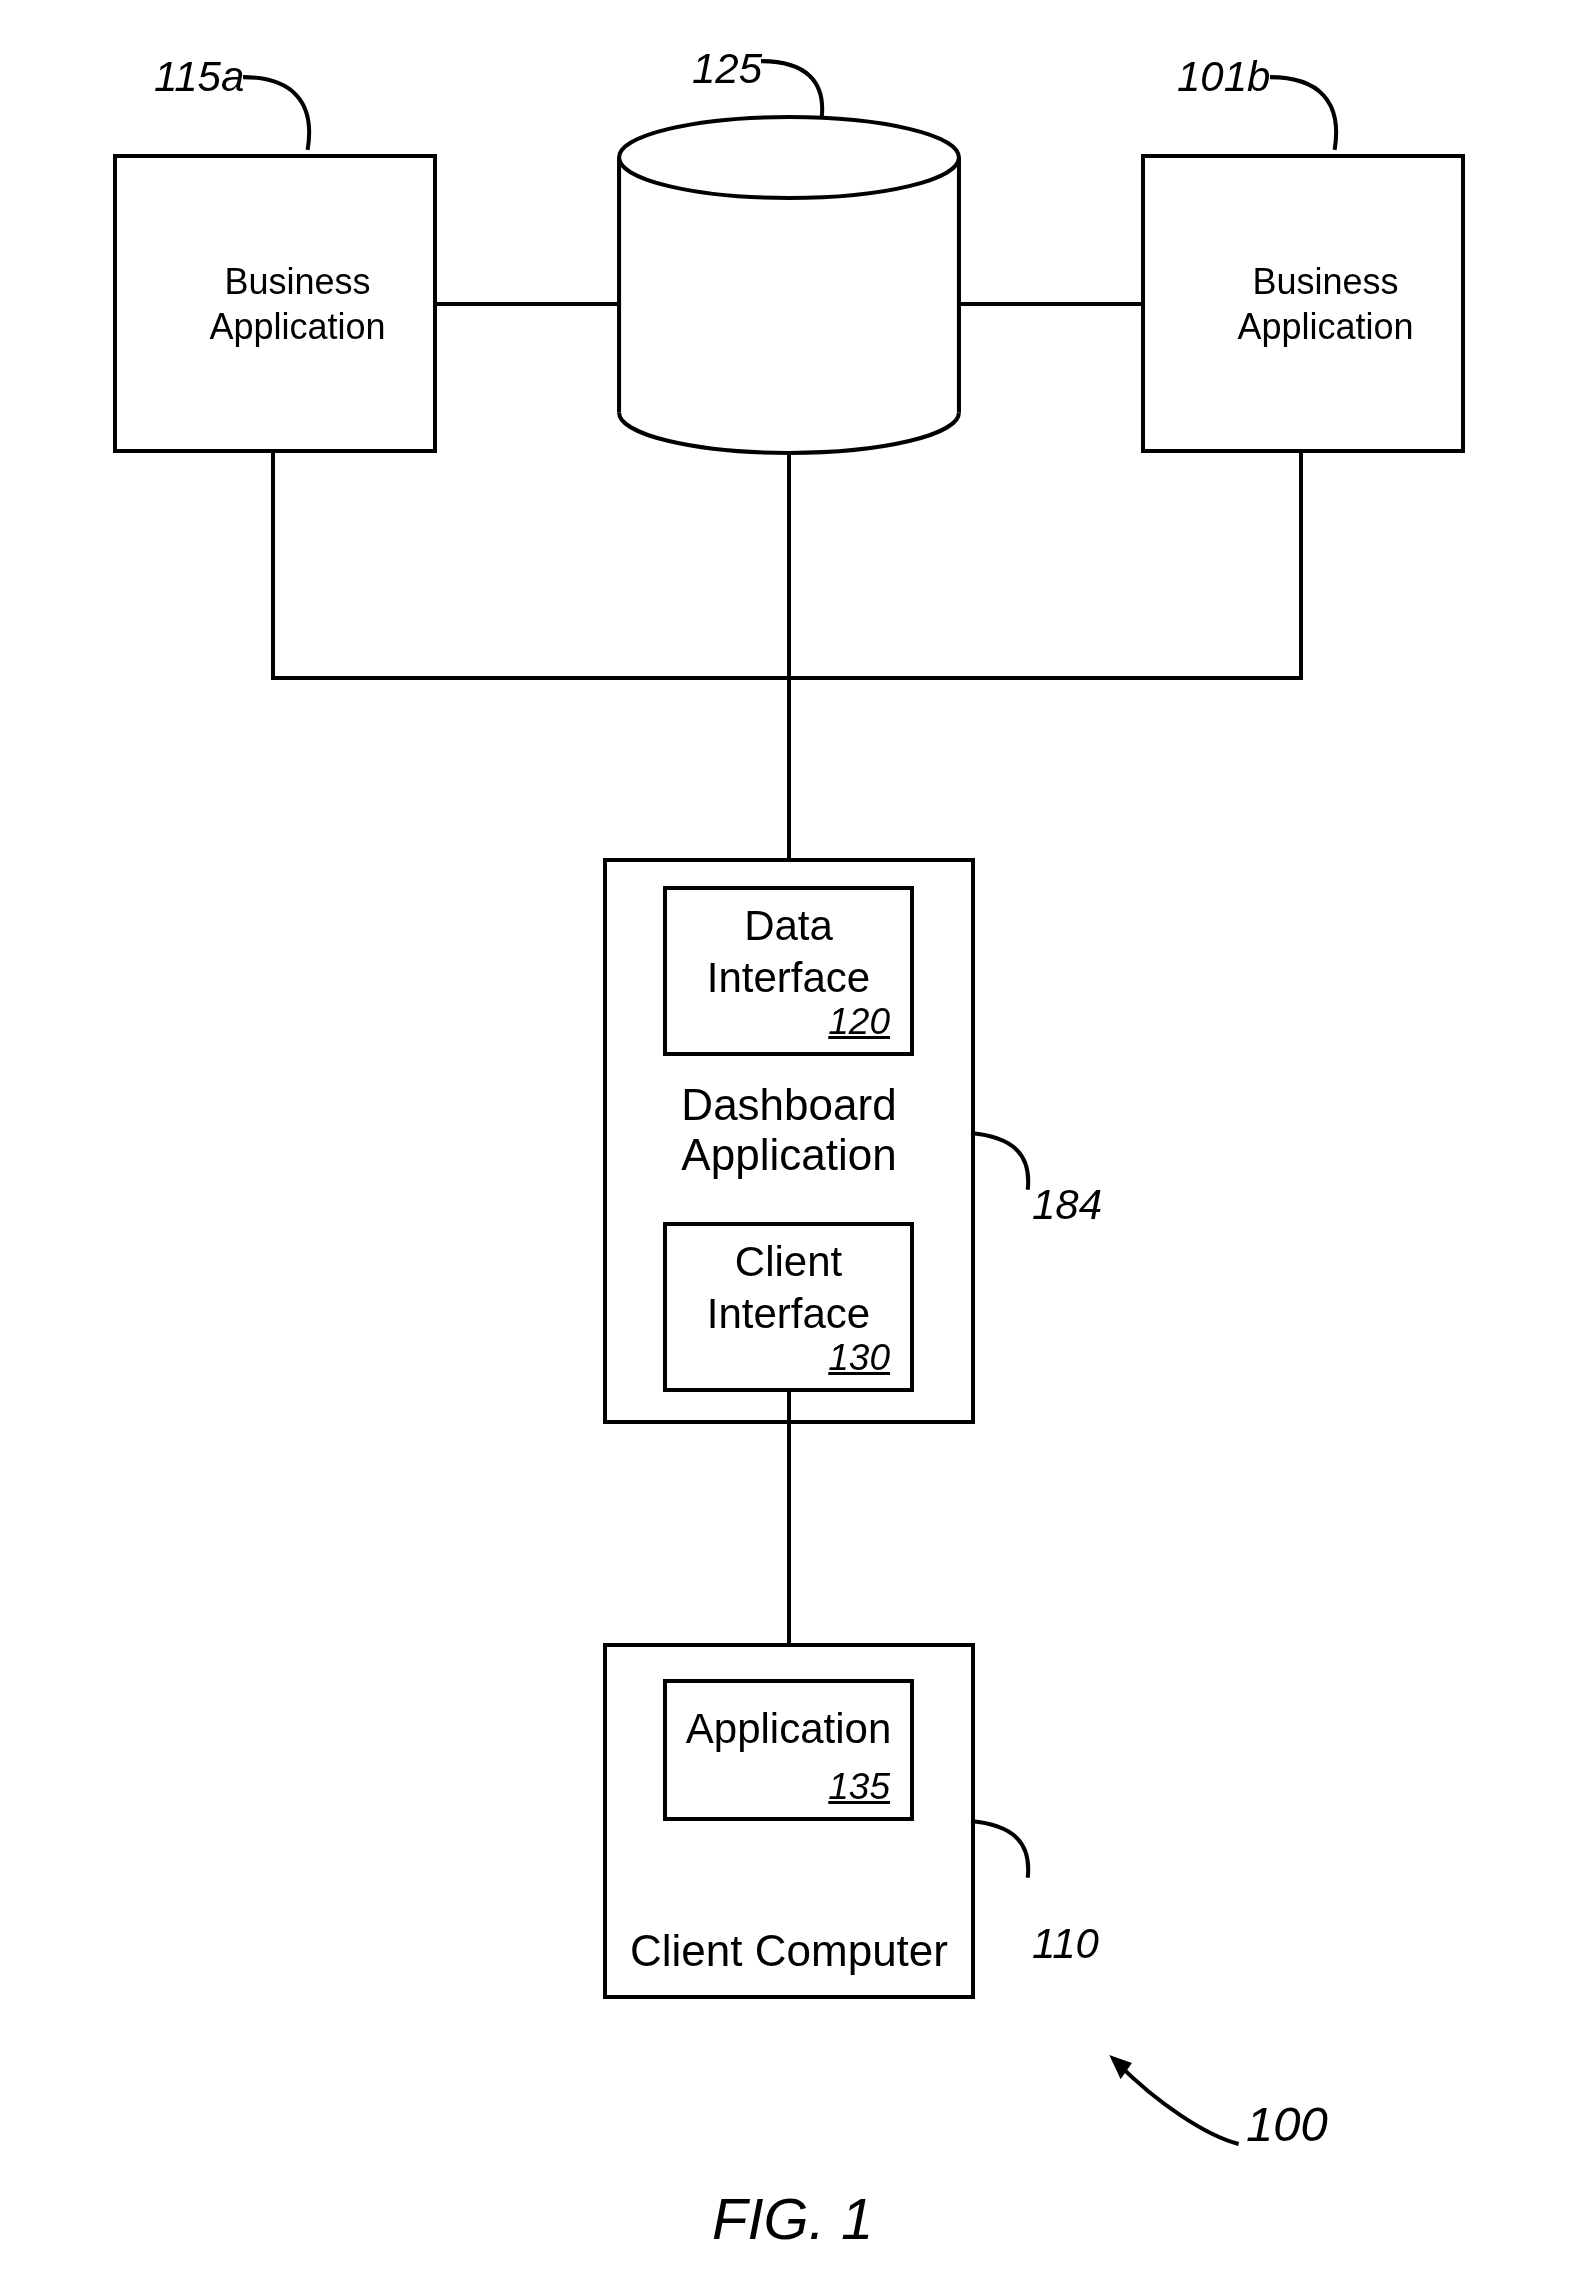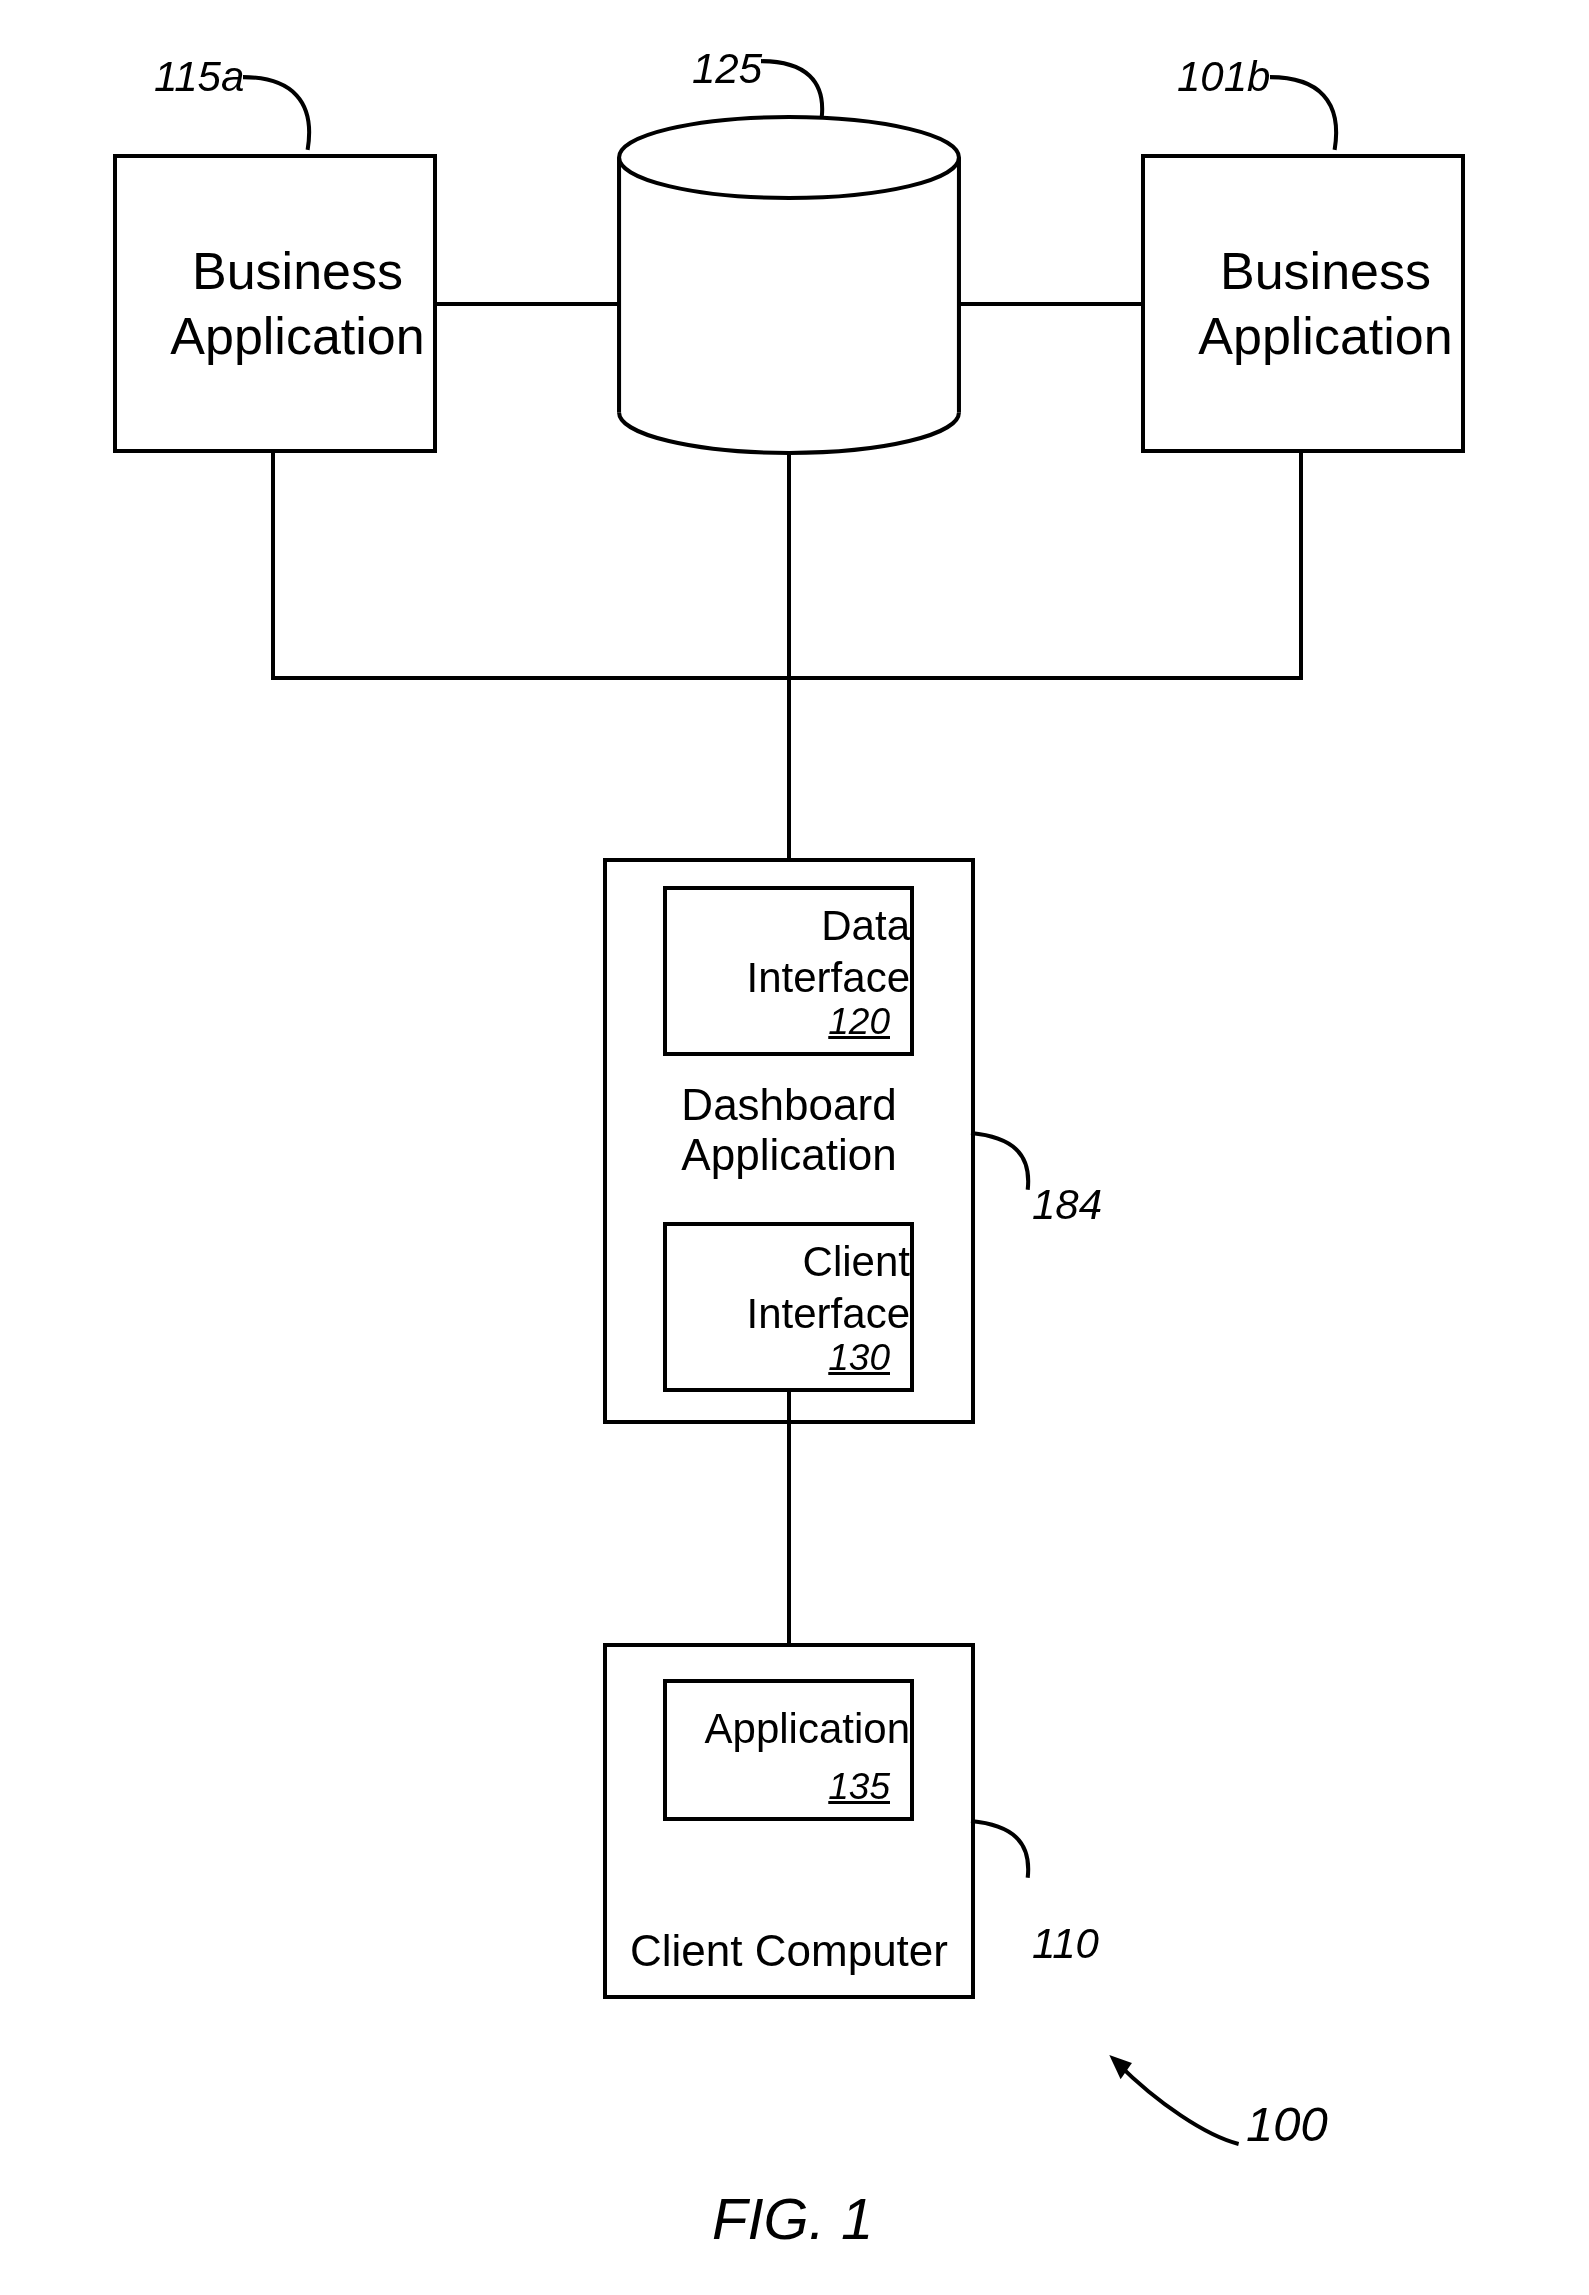--- a/index.html
+++ b/index.html
@@ -16,30 +16,30 @@
   .box {
     position: absolute;
     border: 4px solid #000;
     background: #fff;
     box-sizing: border-box;
     display: flex;
     flex-direction: column;
     align-items: center;
     justify-content: center;
     text-align: center;
-    font-size: 52px;
+    font-size: 36px;
     line-height: 1.25;
     padding-left: 45px;
   }
   .inner-box {
     position: absolute;
     border: 4px solid #000;
     background: #fff;
     box-sizing: border-box;
-    text-align: right;
+    text-align: center;
     font-size: 42px;
     line-height: 1.25;
     padding-top: 9.7px;
   }
   .inner-box .refnum {
     display: block;
     font-style: italic;
     text-decoration: underline;
     font-size: 37px;
     margin-top: 16px;

